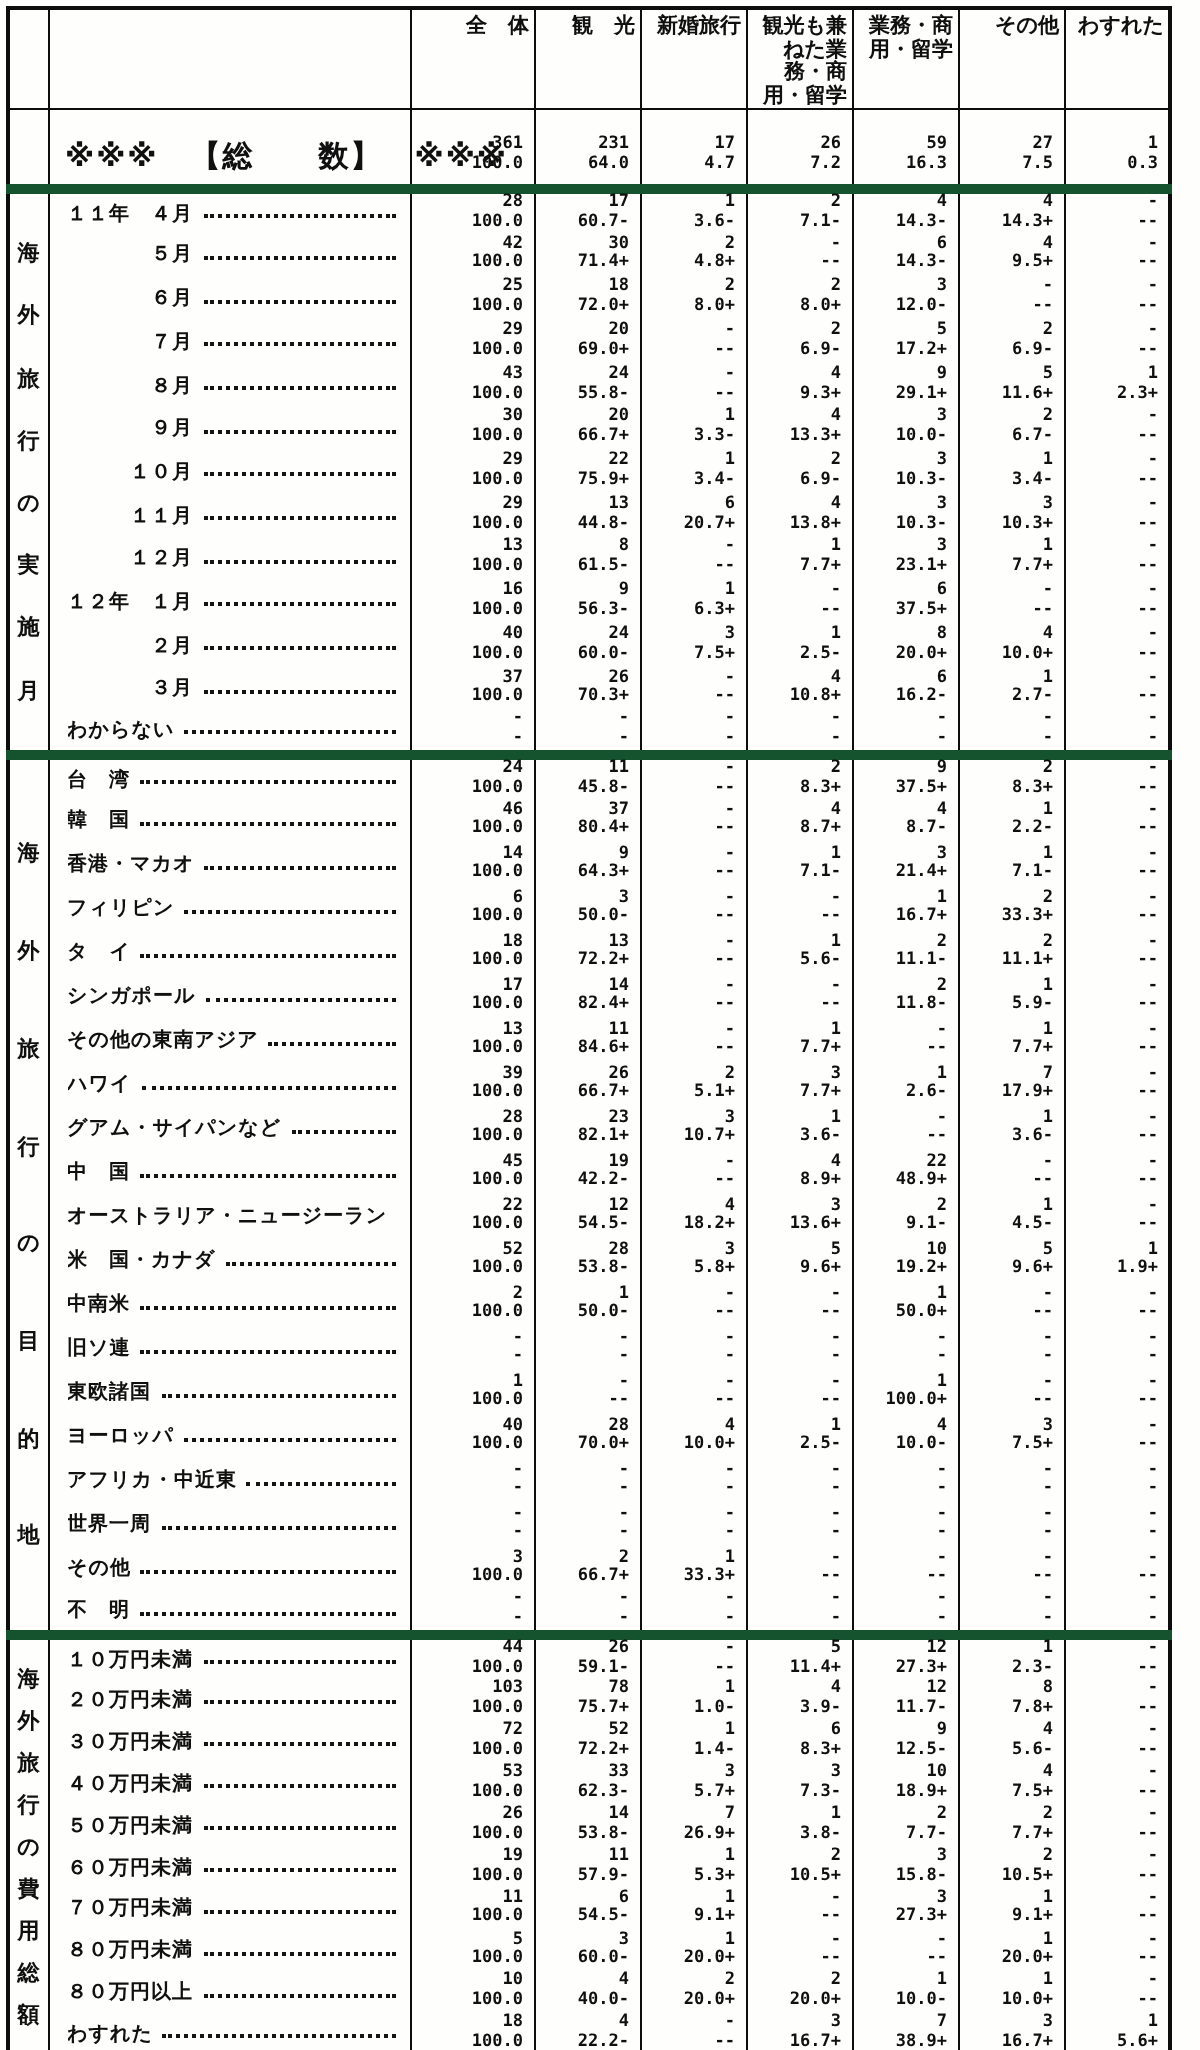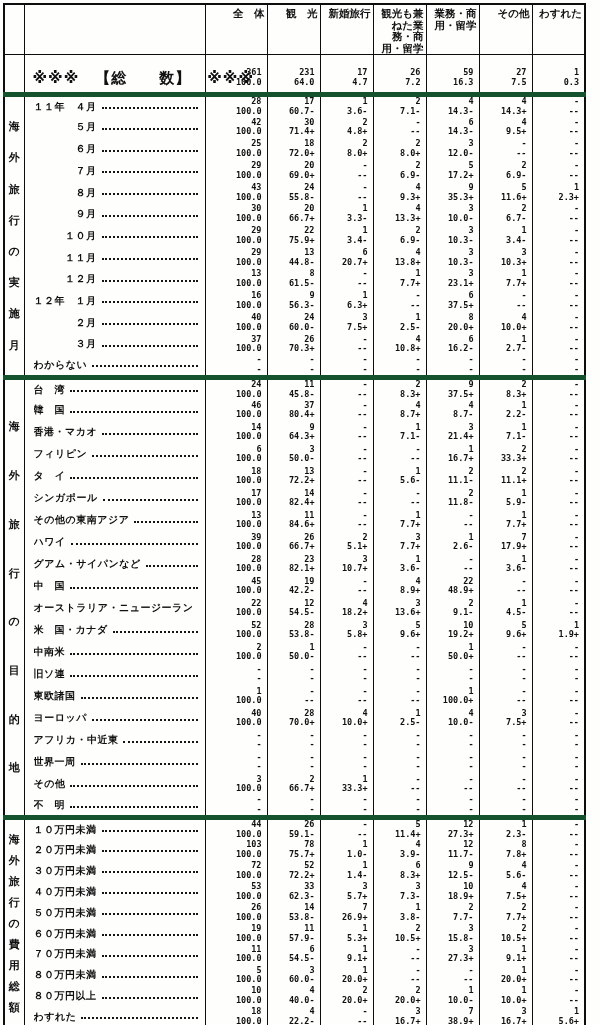--- a/index.html
+++ b/index.html
@@ -319,21 +319,21 @@
           <td class="vline cell">
             <span class="cnt">-</span>
             <span class="pct">--</span>
           </td>
           <td class="vline cell">
             <span class="cnt">4</span>
             <span class="pct">9.3+</span>
           </td>
           <td class="vline cell">
             <span class="cnt">9</span>
-            <span class="pct">35.3+</span>
+            <span class="pct">29.1+</span>
           </td>
           <td class="vline cell">
             <span class="cnt">5</span>
             <span class="pct">11.6+</span>
           </td>
           <td class="vline cell">
             <span class="cnt">1</span>
             <span class="pct">2.3+</span>
           </td>
         </tr>

